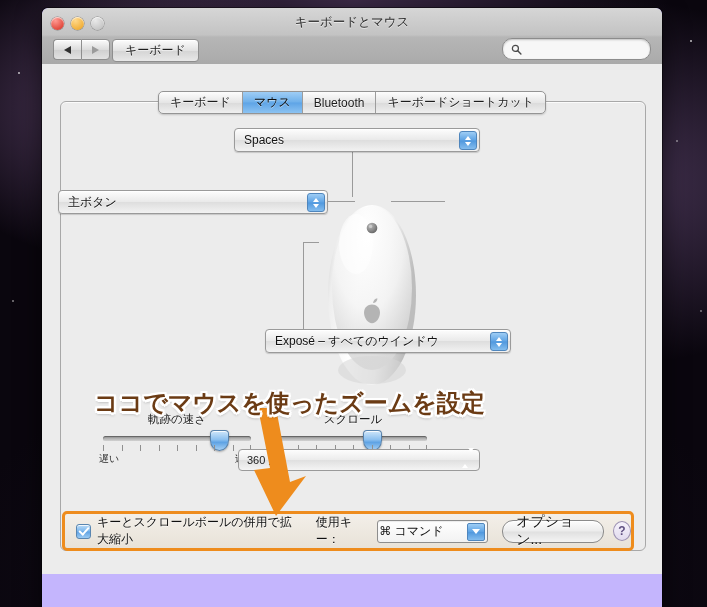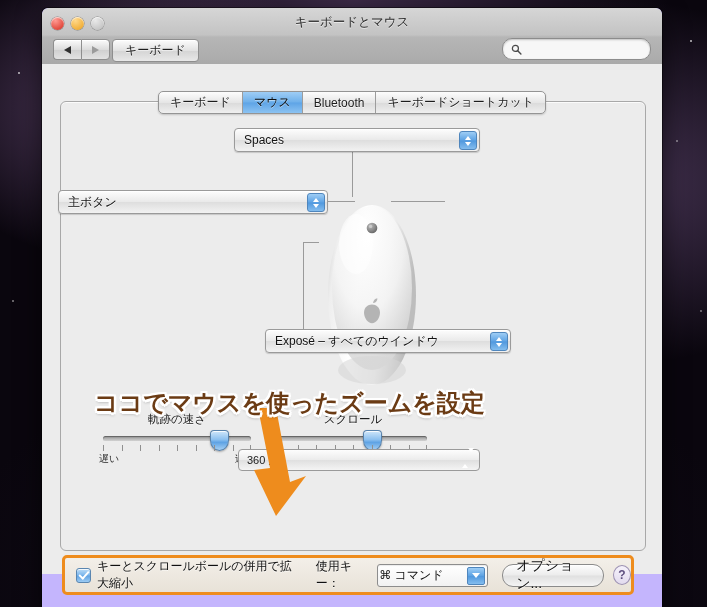--- a/index.html
+++ b/index.html
@@ -136,21 +136,21 @@
     box-shadow:0 1px 2px rgba(0,0,0,.3), inset 0 1px 0 rgba(255,255,255,.85);
   }
   .ticks{position:relative;height:7px;margin:4px 6px 0 6px;}
   .ticks i{position:absolute;top:0;width:1px;height:6px;background:#909090;}
   .endlabels{display:flex;justify-content:space-between;margin:0 2px;font-size:10px;color:#262626;}
   
   #hl{
     position:absolute;left:20px;top:447px;width:572px;height:40px;
     border:3px solid #ee8c1d;border-radius:5px;
     background:linear-gradient(180deg,#f3efe9,#e8e2d8);
-    box-sizing:border-box;z-index:5;margin-top:44px;
+    box-sizing:border-box;z-index:5;
   }
   #hl-row{position:absolute;left:0;top:0;right:0;bottom:0;display:flex;align-items:center;padding-left:11px;}
   .checkbox{
     width:13px;height:13px;border-radius:3px;flex:0 0 auto;
     background:linear-gradient(180deg,#bcdcf7,#7bb6ec 48%,#5fa2e3 52%,#9ccbf3);
     border:1px solid #5a86b0;position:relative;
     box-shadow:inset 0 1px 0 rgba(255,255,255,.8);
   }
   .checkbox:after{
     content:"";position:absolute;left:3.5px;top:0.5px;width:4px;height:8px;

